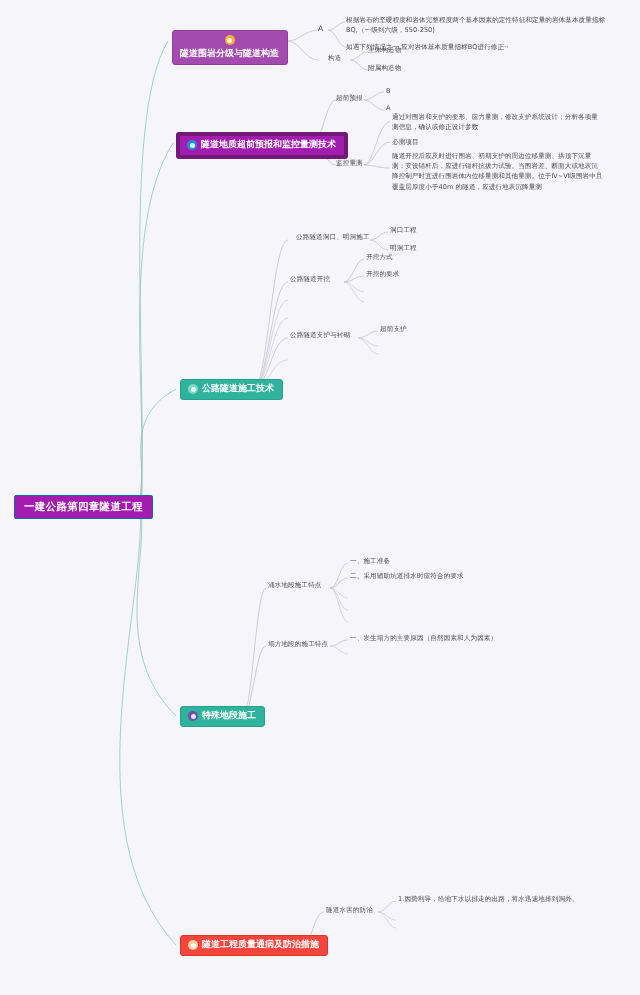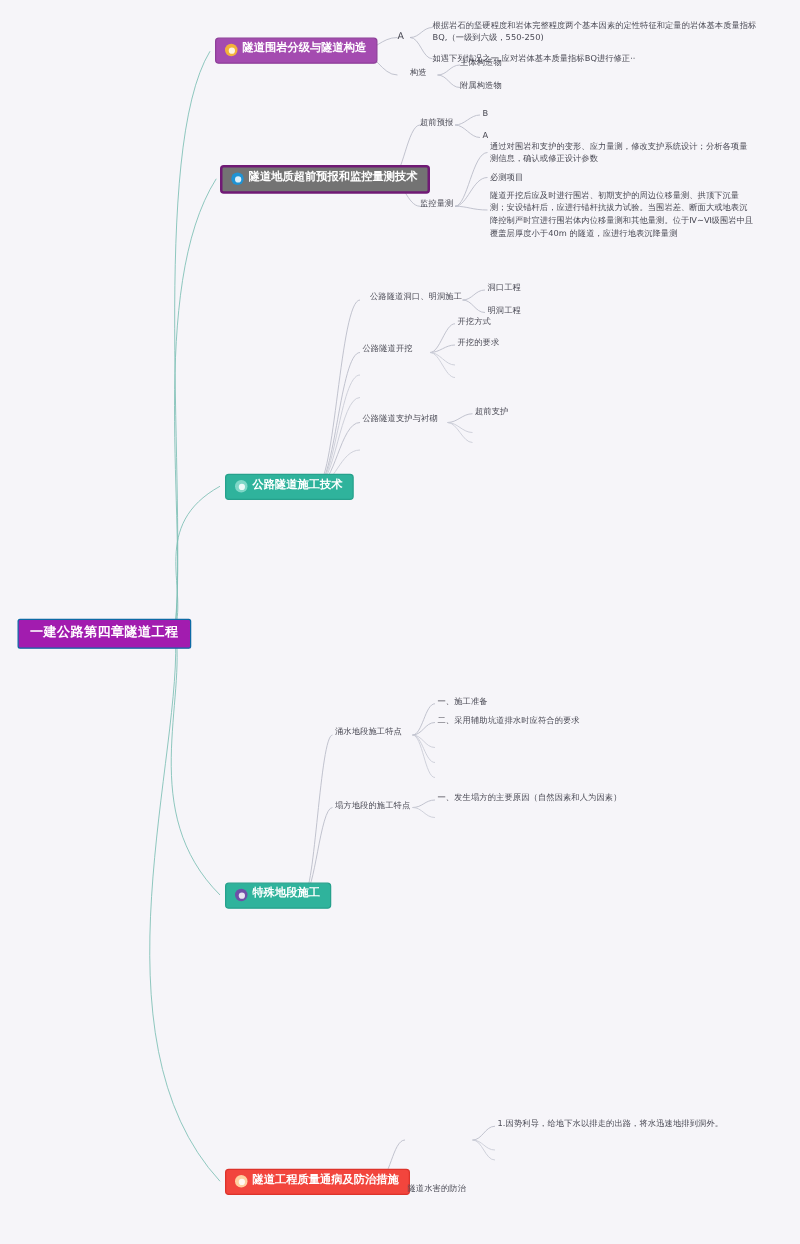--- a/index.html
+++ b/index.html
@@ -65,23 +65,23 @@
     position: relative;
   }
   .topic .tico::after {
     content: "";
     position: absolute;
     left: 2.5px; top: 2.5px;
     width: 5px; height: 5px;
     border-radius: 50%;
     background: rgba(255,255,255,.85);
   }
-  .t-purple { background: #a44bb0; border: 1px solid #8e3f99; }
+  .t-purple { background: #a44bb0; border: 1px solid #8e3f99; flex-direction: column; }
   .t-purple .tico { background: #f2b23a; }
-  .t-orange { background: #737373; border: 2px solid #701a75; }
+  .t-orange { background: #a21caf; border: 4px solid #701a75; }
   .t-orange .tico { background: #1f93d4; }
   .t-teal   { background: #2fb39c; border: 1px solid #26a18c; }
   .t-teal .tico { background: #7fd7c7; }
   .t-teal2  { background: #2fb39c; border: 1px solid #26a18c; }
   .t-teal2 .tico { background: #6f4fa8; }
   .t-red    { background: #f2453d; border: 1px solid #dd332b; }
   .t-red .tico { background: #ffd0a0; }
 
   
   .lbl {
@@ -234,16 +234,16 @@
   <div class="node lbl small" style="left:350px; top:572px;">二、采用辅助坑道排水时应符合的要求</div>
 
   <div class="node lbl small" style="left:268px; top:640px;">塌方地段的施工特点</div>
   <div class="node lbl small" style="left:350px; top:634px;">一、发生塌方的主要原因（自然因素和人为因素）</div>
 
   <div class="node topic t-red" style="left:180px; top:935px;justify-content:flex-end;">
     <span class="tico"></span>
     <span>隧道工程质量通病及防治措施</span>
   </div>
 
-  <div class="node lbl small" style="left:326px; top:906px;margin-top:41px;">隧道水害的防治</div>
+  <div class="node lbl small" style="left:326px; top:906px;">隧道水害的防治</div>
   <div class="node lbl small" style="left:398px; top:895px;">1.因势利导，给地下水以排走的出路，将水迅速地排到洞外。</div>
 
 </div>
 
 </body></html>

